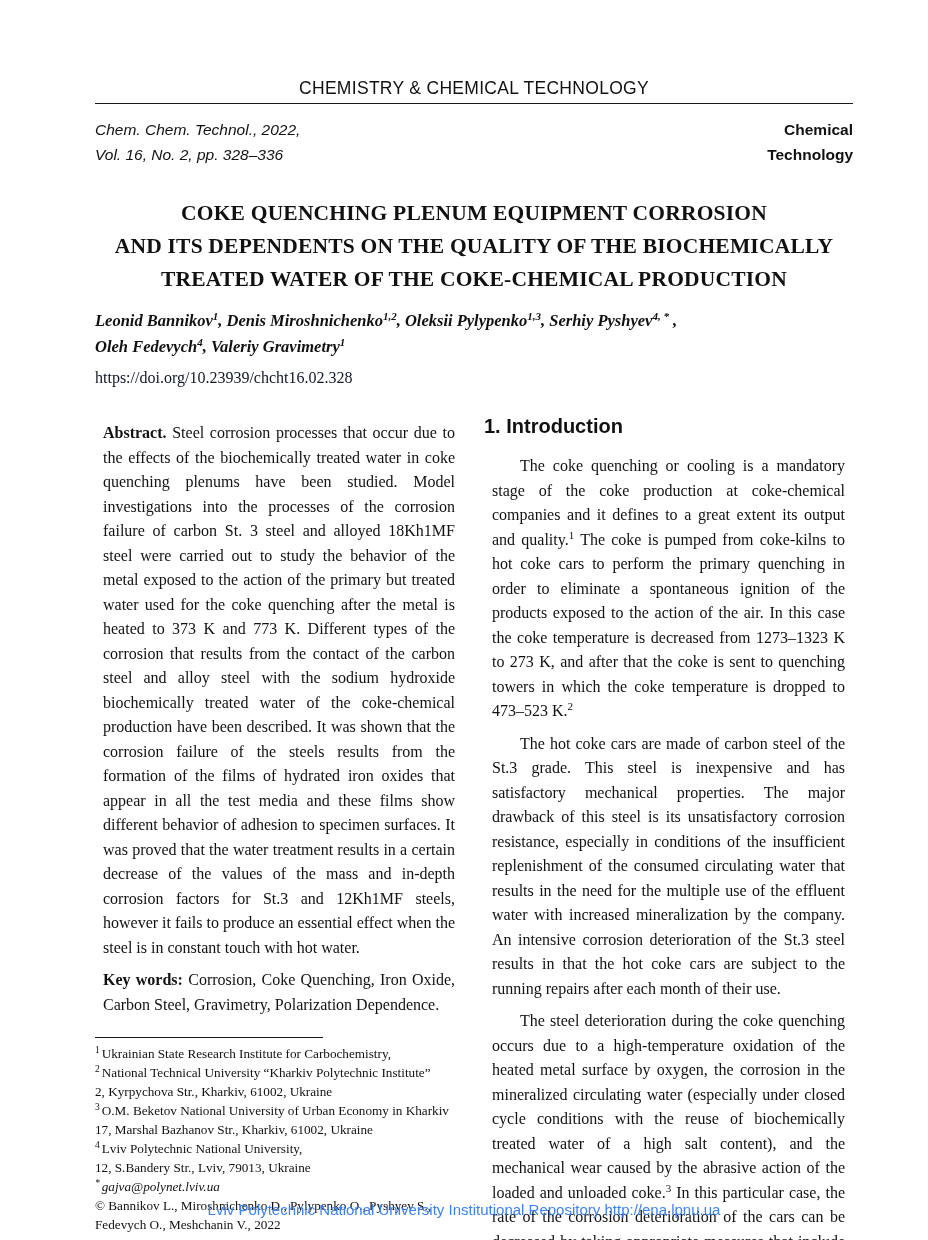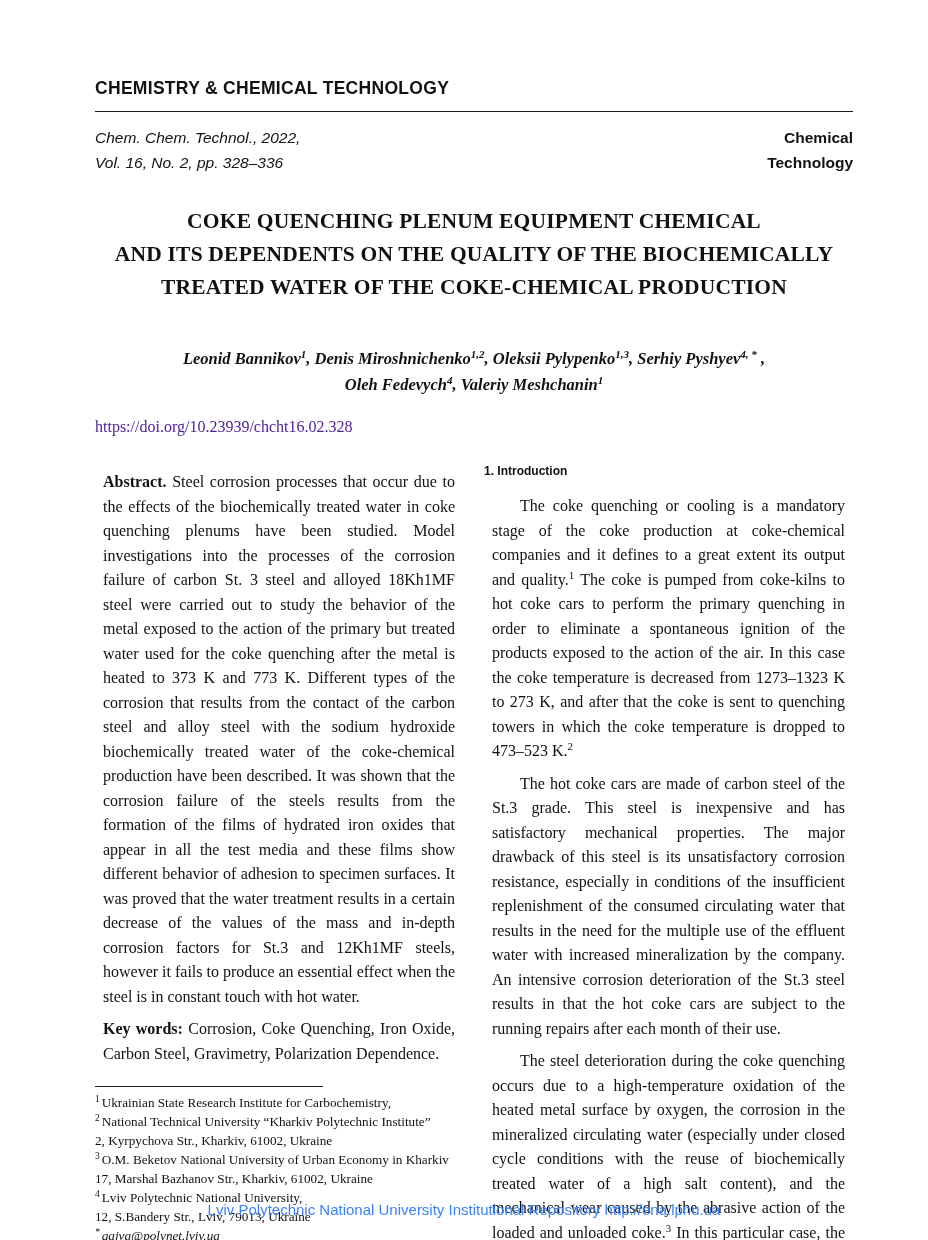--- a/index.html
+++ b/index.html
@@ -13,24 +13,25 @@
     box-sizing:border-box;
   }
   .content{
     position:absolute;
     left:95px; top:78px;
     width:758px;
   }
   
   .journal-name{
     font-family:"Liberation Sans", sans-serif;
-    font-weight:bold;
+    font-weight:normal;
     font-size:17.5px;
     letter-spacing:0.3px;
-    margin-bottom:12px;
+    text-align:center;
+    margin-bottom:4px;
   }
   .header-rule{
     border:none;border-top:1.6px solid #1a1a1a;
     margin:0 0 13px 0;
   }
   .header-row{
     display:flex;justify-content:space-between;align-items:flex-start;
     font-family:"Liberation Sans", sans-serif;
     font-size:15.5px;
     line-height:25px;
@@ -40,33 +41,33 @@
   
   .title{
     margin:30px 0 0 0;
     font-size:21.5px;
     font-weight:bold;
     text-align:center;
     line-height:33px;
     letter-spacing:0.2px;
   }
   .authors{
-    margin-top:42px;
-    text-align:center;
+    margin-top:12px;
+    text-align:left;
     font-weight:bold;
     font-style:italic;
     font-size:16.5px;
     line-height:26px;
   }
   .authors sup{font-size:11px;line-height:0;}
   
   .doi{
-    margin-top:20px;
+    margin-top:9px;
     font-size:16px;
-    color:#4c1d95;
+    color:#0f172a;
   }
   
   .columns{
     display:flex;
     margin-top:26px;
   }
   .col-left{width:368px;margin-right:21px;}
   .col-right{width:369px;}
   .body-text{
     font-size:16px;
@@ -86,21 +87,21 @@
   .footnotes{
     font-size:13.2px;
     line-height:19px;
   }
   .fn-line sup{font-size:9.5px;line-height:0;margin-right:2px;}
   .fn-email{font-style:italic;}
   
   .section-heading{
     font-family:"Liberation Sans", sans-serif;
     font-weight:bold;
-    font-size:12px;
+    font-size:20px;
     margin:2px 0 16px 0;
   }
   
   .footer{
     position:absolute;
     left:0;right:0;
     bottom:22px;
     text-align:center;
     font-family:"Liberation Sans", sans-serif;
     font-size:15px;
@@ -120,28 +121,28 @@
         <div>Chem. Chem. Technol., 2022,</div>
         <div>Vol. 16, No. 2, pp. 328–336</div>
       </div>
       <div class="brand">
         <div>Chemical</div>
         <div>Technology</div>
       </div>
     </div>
 
     <h1 class="title">
-      <span>COKE QUENCHING PLENUM EQUIPMENT CHEMICAL</span><br>
+      <span>COKE QUENCHING PLENUM EQUIPMENT CORROSION</span><br>
       <span>AND ITS DEPENDENTS ON THE QUALITY OF THE BIOCHEMICALLY</span><br>
       <span>TREATED WATER OF THE COKE-CHEMICAL PRODUCTION</span>
     </h1>
 
     <div class="authors">
       <div><span>Leonid Bannikov</span><sup>1</sup><span>, </span><span>Denis Miroshnichenko</span><sup>1,2</sup><span>, </span><span>Oleksii Pylypenko</span><sup>1,3</sup><span>, </span><span>Serhiy Pyshyev</span><sup>4, *</sup><span> ,</span></div>
-      <div><span>Oleh Fedevych</span><sup>4</sup><span>, </span><span>Valeriy Meshchanin</span><sup>1</sup></div>
+      <div><span>Oleh Fedevych</span><sup>4</sup><span>, </span><span>Valeriy Gravimetry</span><sup>1</sup></div>
     </div>
 
     <div class="doi">https://doi.org/10.23939/chcht16.02.328</div>
 
     <div class="columns">
 
       <div class="col-left body-text">
         <p><b>Abstract.</b><span> Steel corrosion processes that occur due to the effects of the biochemically treated water in coke quenching plenums have been studied. Model investigations into the processes of the corrosion failure of carbon St. 3 steel and alloyed 18Kh1MF steel were carried out to study the behavior of the metal exposed to the action of the primary but treated water used for the coke quenching after the metal is heated to 373 K and 773 K. Different types of the corrosion that results from the contact of the carbon steel and alloy steel with the sodium hydroxide biochemically treated water of the coke-chemical production have been described. It was shown that the corrosion failure of the steels results from the formation of the films of hydrated iron oxides that appear in all the test media and these films show different behavior of adhesion to specimen surfaces. It was proved that the water treatment results in a certain decrease of the values of the mass and in-depth corrosion factors for St.3 and 12Kh1MF steels, however it fails to produce an essential effect when the steel is in constant touch with hot water.</span></p>
         <p class="keywords"><b>Key words:</b><span> Corrosion, Coke Quenching, Iron Oxide, Carbon Steel, Gravimetry, Polarization Dependence.</span></p>
 

